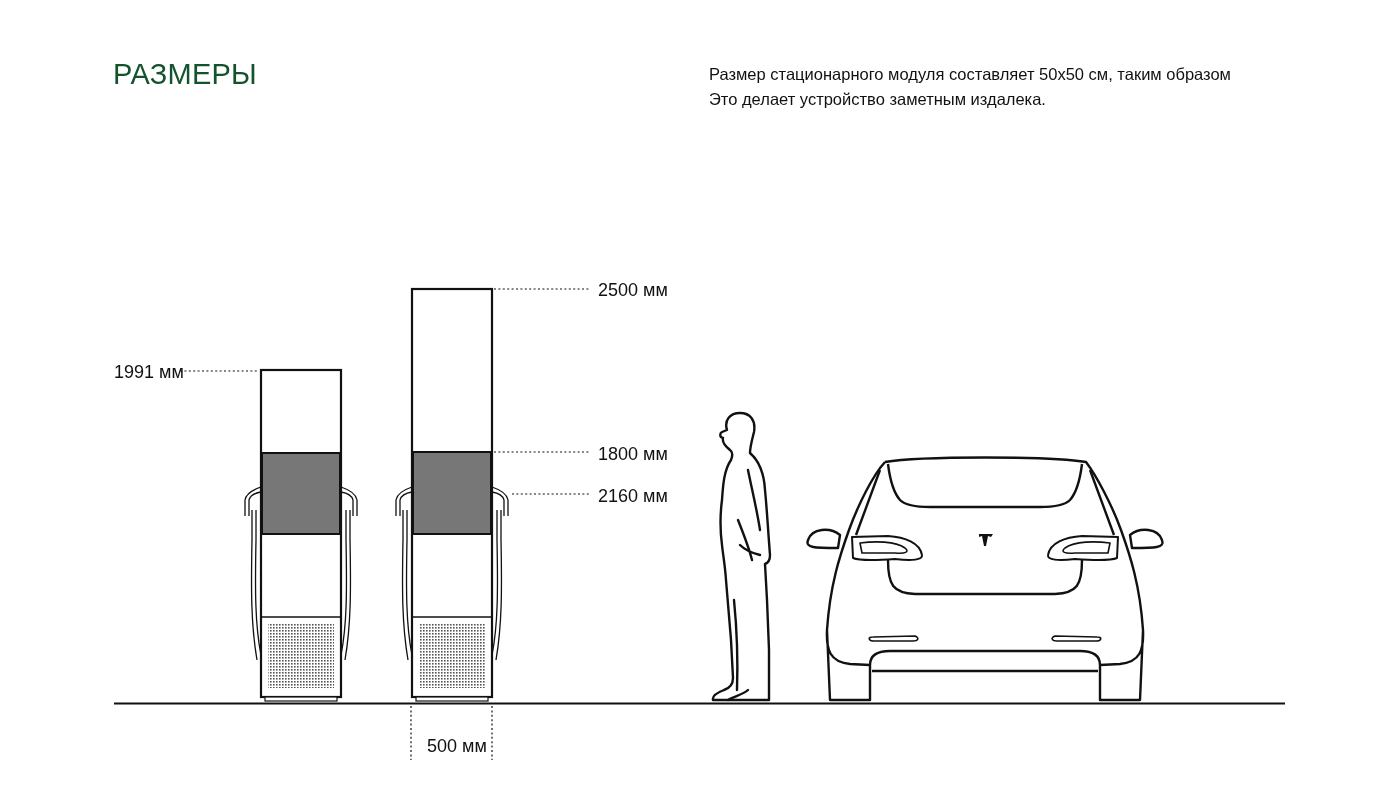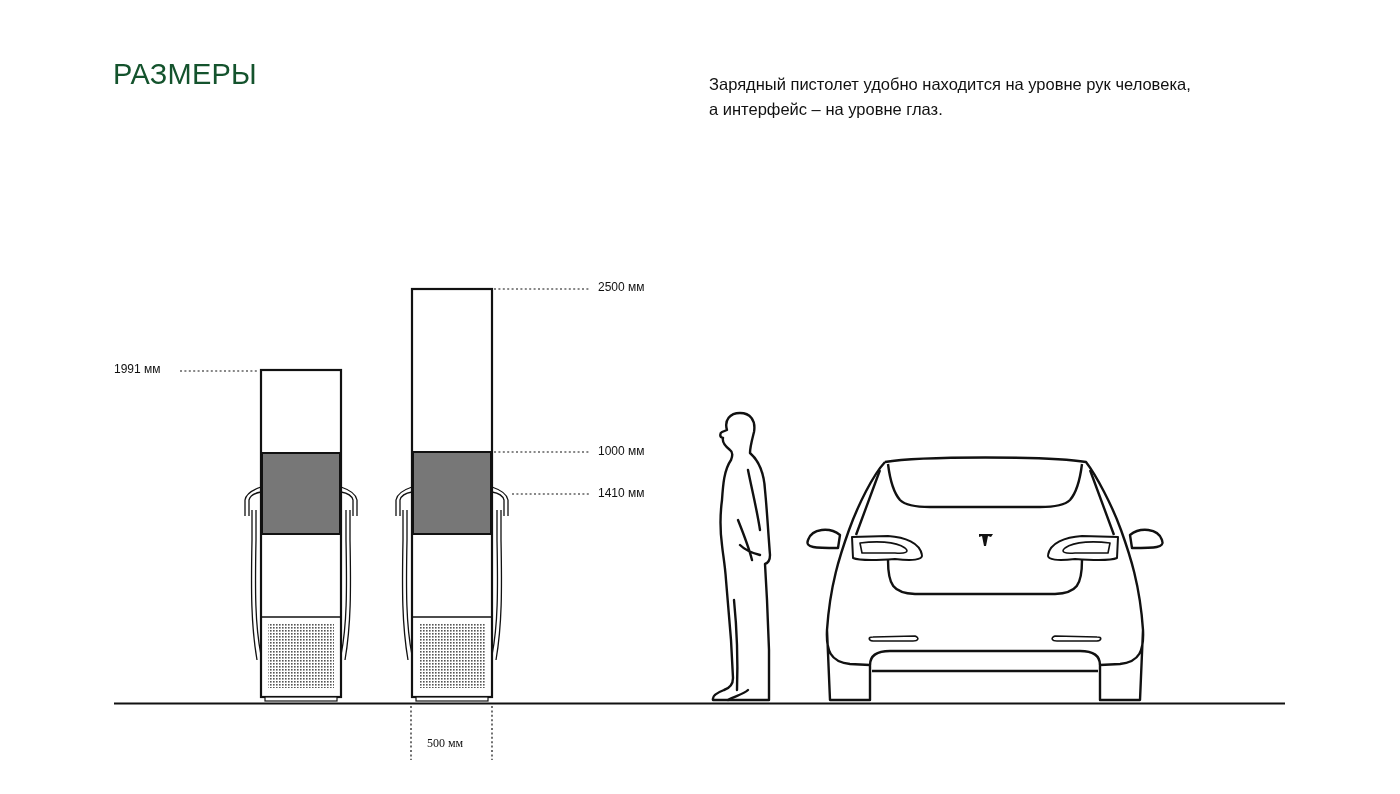--- a/index.html
+++ b/index.html
@@ -5,33 +5,31 @@
   html, body { margin: 0; padding: 0; background: #ffffff; }
   body { width: 1400px; height: 794px; position: relative; overflow: hidden;
          font-family: "Liberation Sans", "DejaVu Sans", sans-serif; color: #111; }
   .title { position: absolute; left: 113px; top: 58px; font-size: 29px; font-weight: 400;
            letter-spacing: 0.2px; color: #14532d; margin: 0; }
   .desc { position: absolute; left: 709px; top: 62px; width: 640px; font-size: 16.5px;
           line-height: 25px; color: #111; }
   .desc p { margin: 0 0 10px 0; }
   .desc p span { display: block; }
   svg.drawing { position: absolute; left: 0; top: 0; }
-  .lbl { position: absolute; font-size: 12px; color: #111; white-space: nowrap; }
+  .lbl { position: absolute; font-size: 18px; color: #111; white-space: nowrap; }
 </style>
 </head>
 <body>
 
 <h1 class="title">РАЗМЕРЫ</h1>
 
 <div class="desc">
   <p>
-  </p>
-  <p>
-    <span>Зарядный пистолет удобно находится на уровне рук человека,</span>
-    <span>а интерфейс – на уровне глаз.</span>
+    <span>Размер стационарного модуля составляет 50x50 см, таким образом</span>
+    <span>Это делает устройство заметным издалека.</span>
   </p>
 </div>
 
 <svg class="drawing" width="1400" height="794" viewBox="0 0 1400 794">
   <defs>
     <pattern id="grille" x="0" y="0" width="3" height="3" patternUnits="userSpaceOnUse">
       <rect x="0" y="0" width="1.6" height="1.6" fill="#555"></rect>
     </pattern>
   </defs>
 
@@ -114,15 +112,15 @@
 
   <g>
     <path d="M979 534 L993 534 L991 537 L988 536 L986 546 L984 546 L982 536 L979 537 Z" fill="#111"></path>
   </g>
 
   <line x1="114" y1="703.5" x2="1285" y2="703.5" stroke="#111" stroke-width="2"></line>
 </svg>
 
 <div class="lbl" style="left:114px; top:362px;">1991 мм</div>
 <div class="lbl" style="left:598px; top:280px;">2500 мм</div>
-<div class="lbl" style="left:598px; top:444px;">1000 мм</div>
-<div class="lbl" style="left:598px; top:486px;">1410 мм</div>
-<div class="lbl" style="left:427px; top:736px;font-family:Liberation Serif, serif;">500 мм</div>
+<div class="lbl" style="left:598px; top:444px;">1800 мм</div>
+<div class="lbl" style="left:598px; top:486px;">2160 мм</div>
+<div class="lbl" style="left:427px; top:736px;">500 мм</div>
 
 </body></html>

